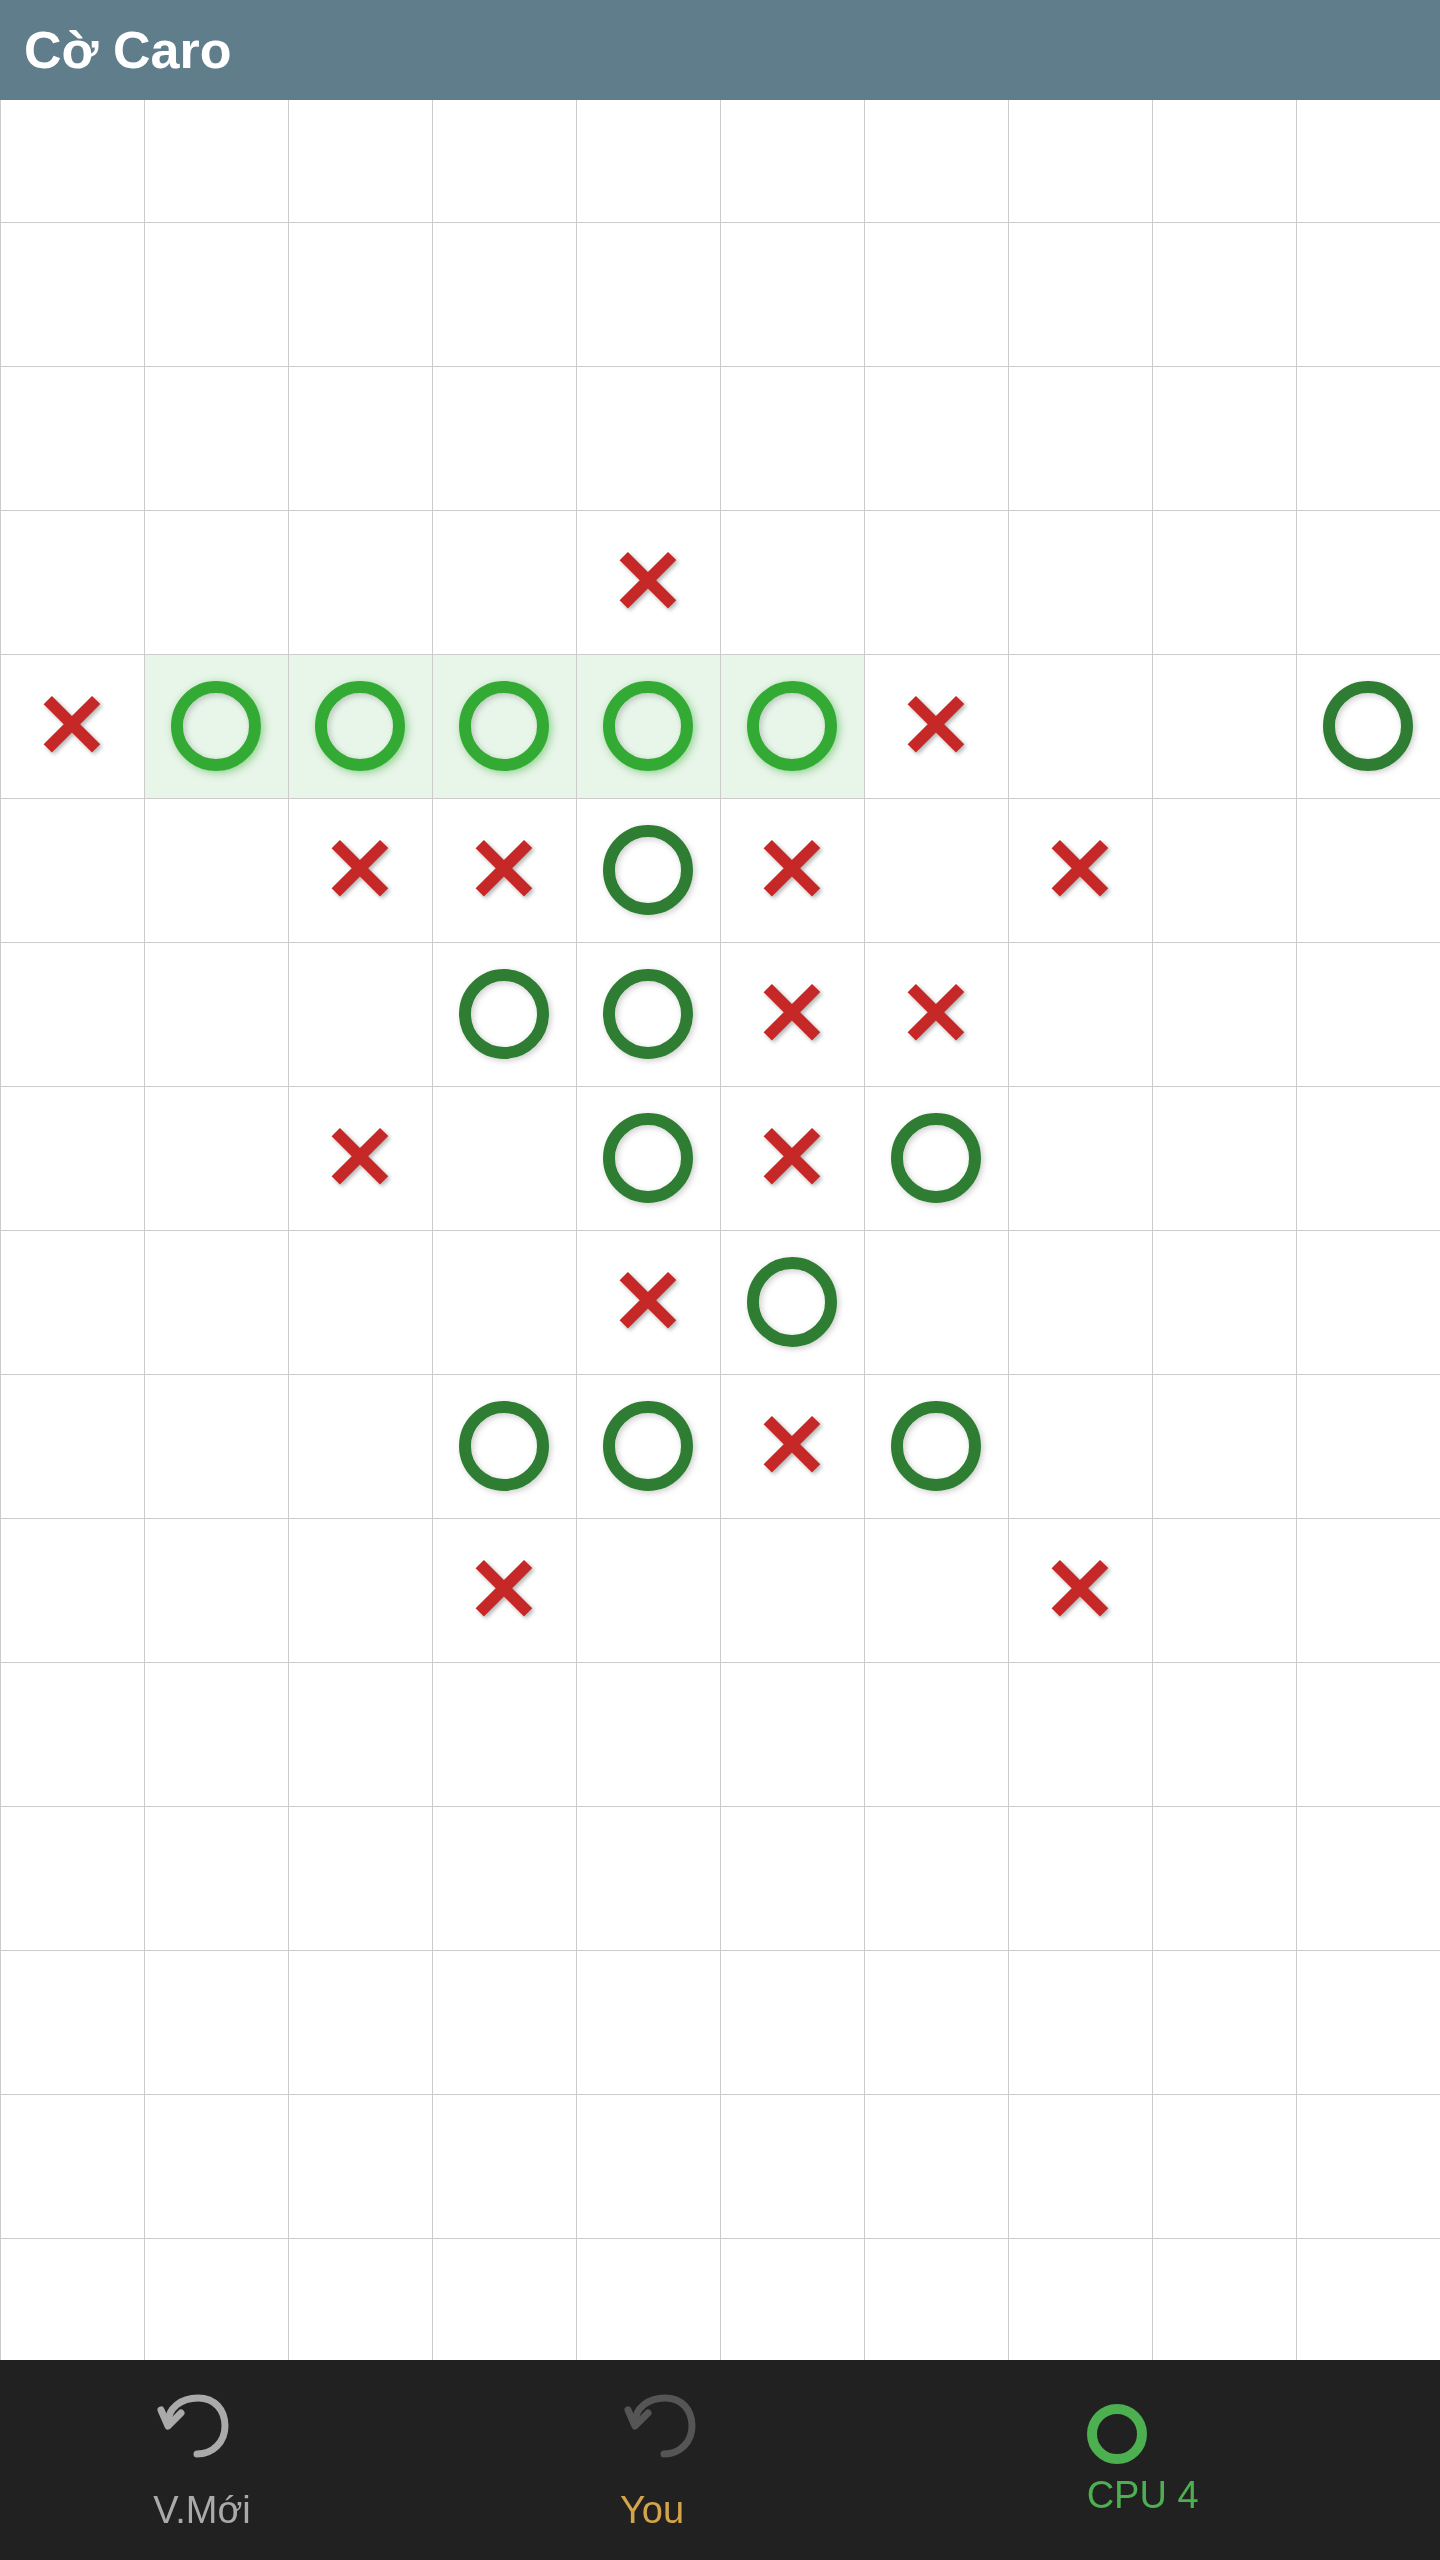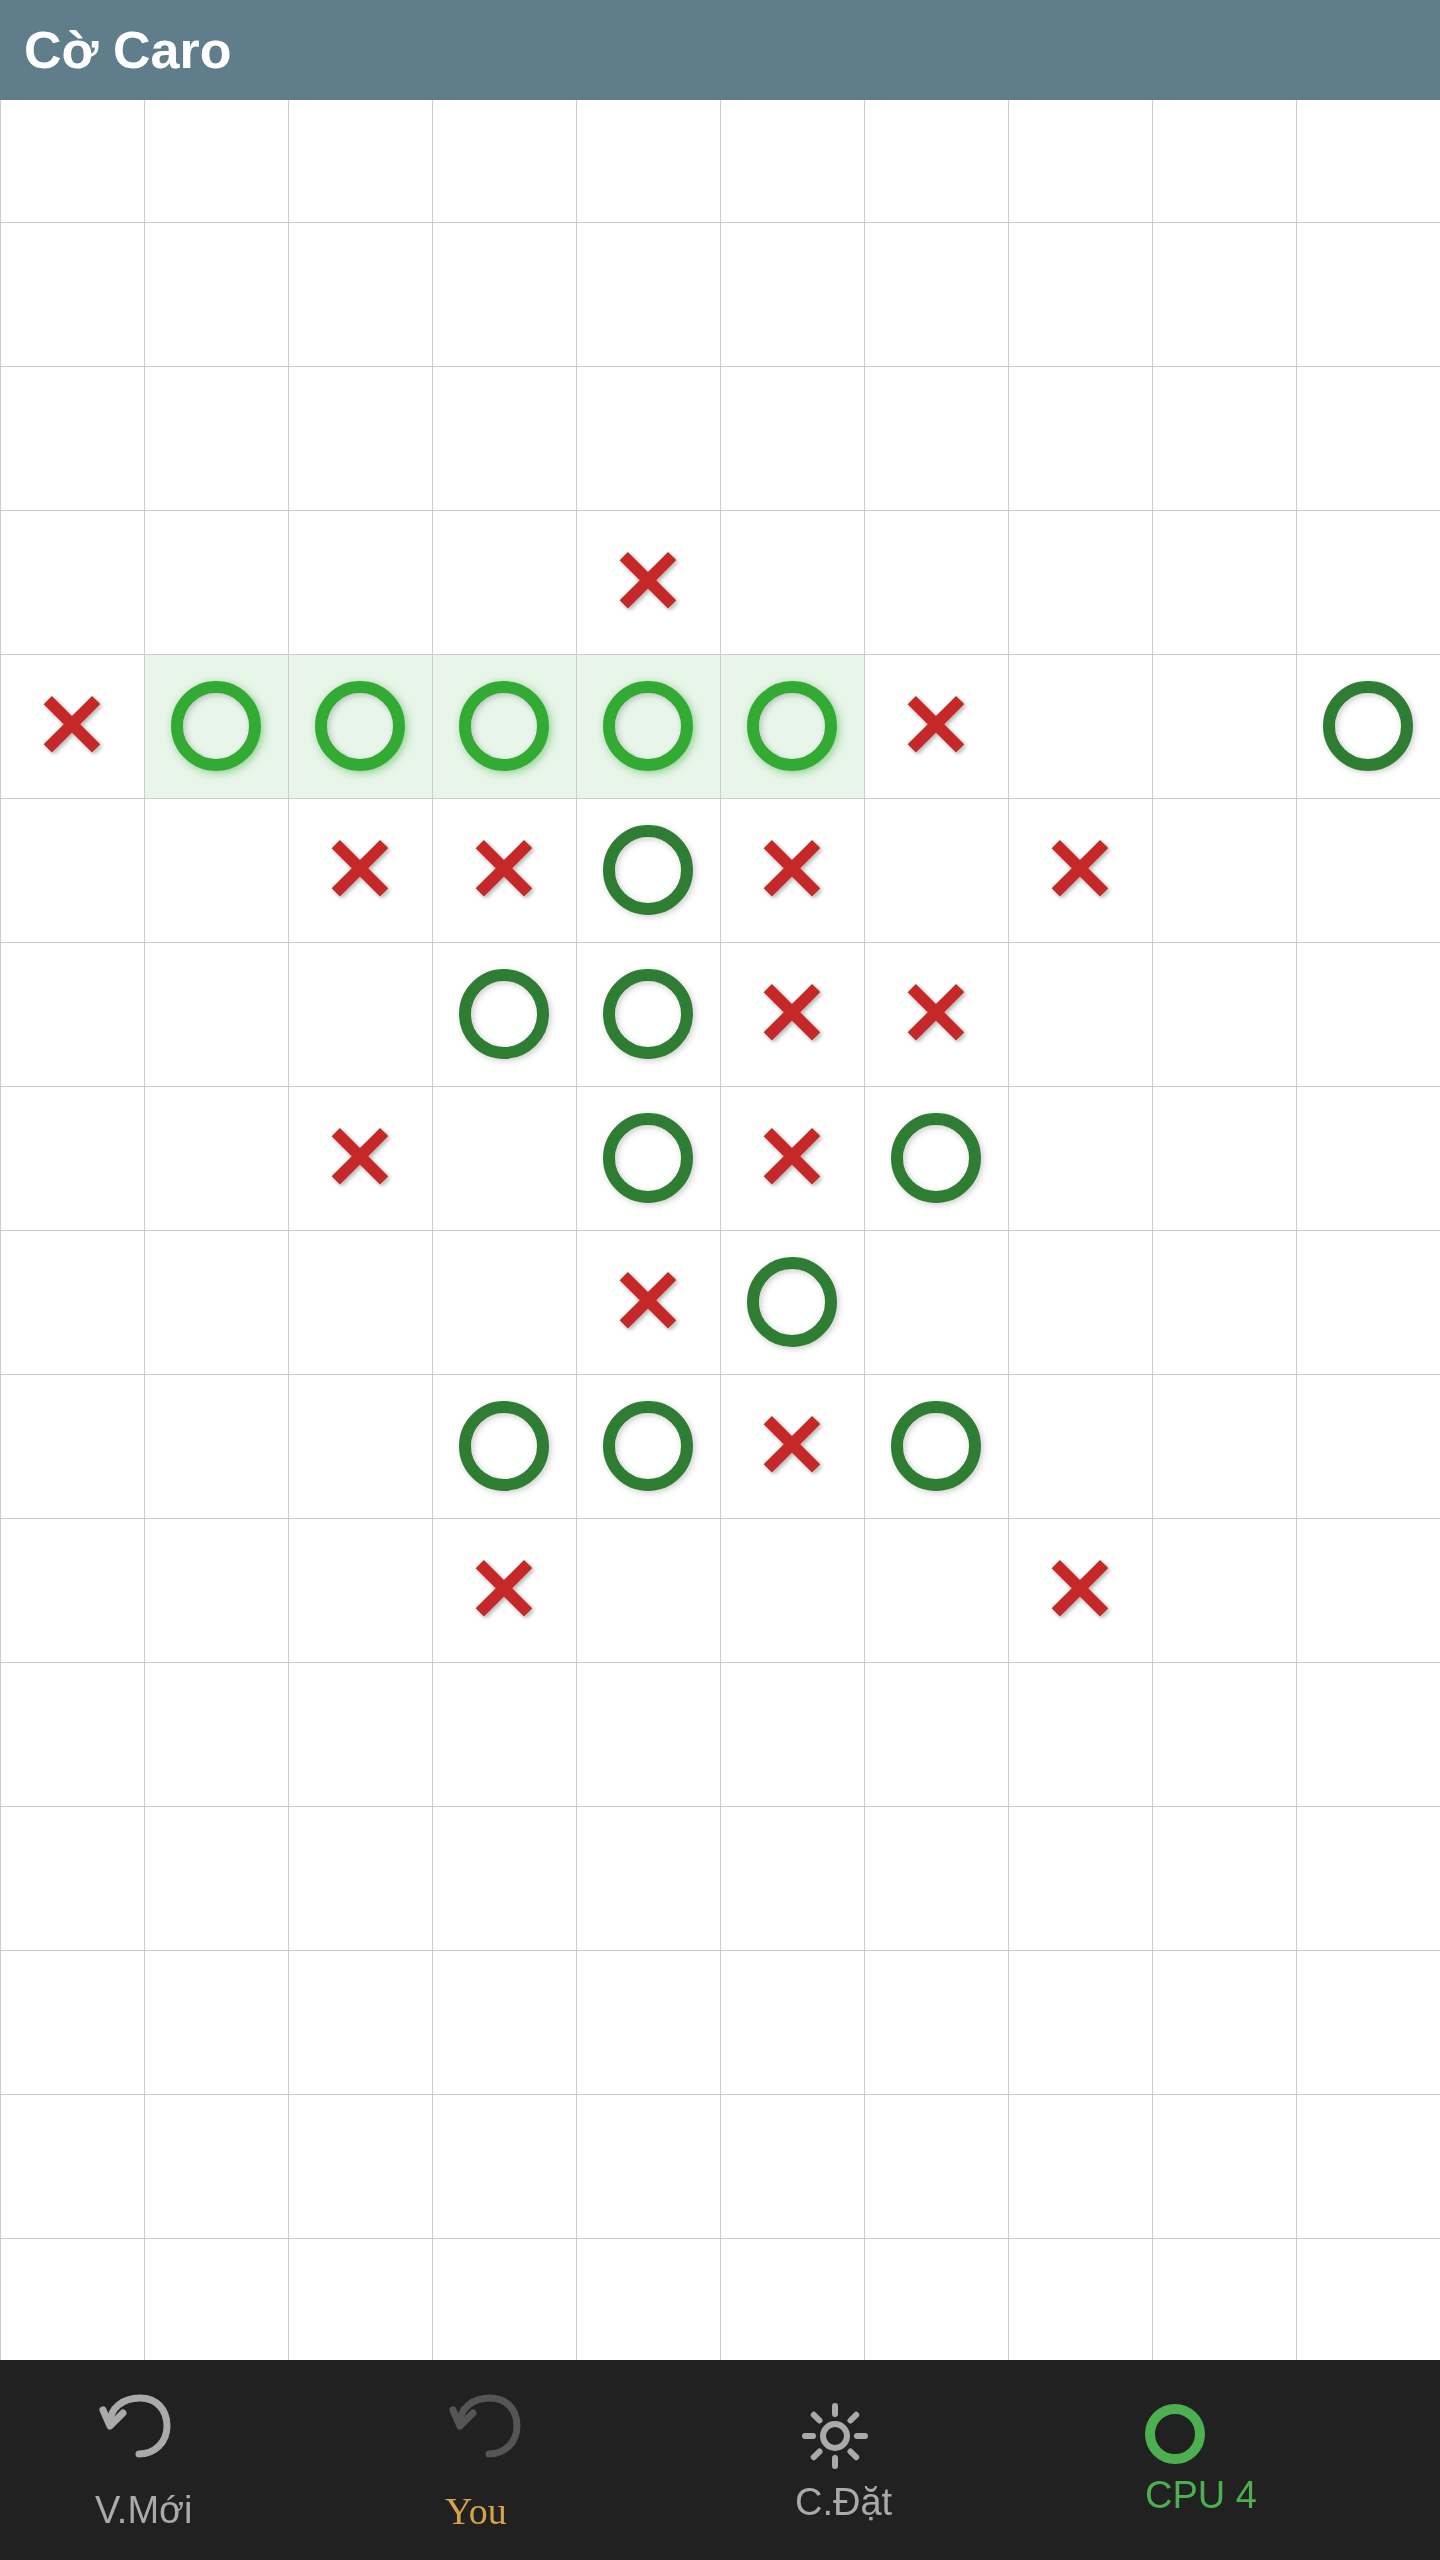--- a/index.html
+++ b/index.html
@@ -373,33 +373,23 @@
     <span>V.Mới</span>
   </div>
 
   <div class="nav-item" style="color:#666;">
     <span class="nav-icon">
       <svg viewBox="0 0 80 80" fill="none" xmlns="http://www.w3.org/2000/svg">
         <path d="M15 35 C15 20 28 10 45 10 C62 10 72 22 72 38 C72 54 60 66 44 66" stroke="#555555" stroke-width="7" stroke-linecap="round" fill="none"></path>
         <polyline points="8,22 15,38 28,25" stroke="#555555" stroke-width="7" stroke-linecap="round" stroke-linejoin="round" fill="none"></polyline>
       </svg>
     </span>
-    <span style="color:#d4a44a;font-family:Liberation Serif, serif;">You</span>
+    <span style="color:#d4a44a;">You</span>
   </div>
 
-  <div class="nav-item">
-    <span class="nav-icon gear-icon">
-      <svg viewBox="0 0 80 80" fill="none" xmlns="http://www.w3.org/2000/svg">
-        <circle cx="40" cy="40" r="12" stroke="#aaaaaa" stroke-width="6" fill="none"></circle>
-        <path d="M40 10 L40 18 M40 62 L40 70 M10 40 L18 40 M62 40 L70 40 M18.8 18.8 L24.5 24.5 M55.5 55.5 L61.2 61.2 M61.2 18.8 L55.5 24.5 M24.5 55.5 L18.8 61.2" stroke="#aaaaaa" stroke-width="6" stroke-linecap="round"></path>
-        <path d="M40 22 L43 10 L37 10 Z M40 58 L43 70 L37 70 Z M22 40 L10 43 L10 37 Z M58 40 L70 43 L70 37 Z" fill="#aaaaaa"></path>
-      </svg>
-    </span>
-    <span>C.Đặt</span>
-  </div>
 
   <div class="nav-item green-active">
     <span class="nav-icon">
       <div class="circle-icon"></div>
     </span>
     <span>CPU 4</span>
   </div>
 
 </div>
 

